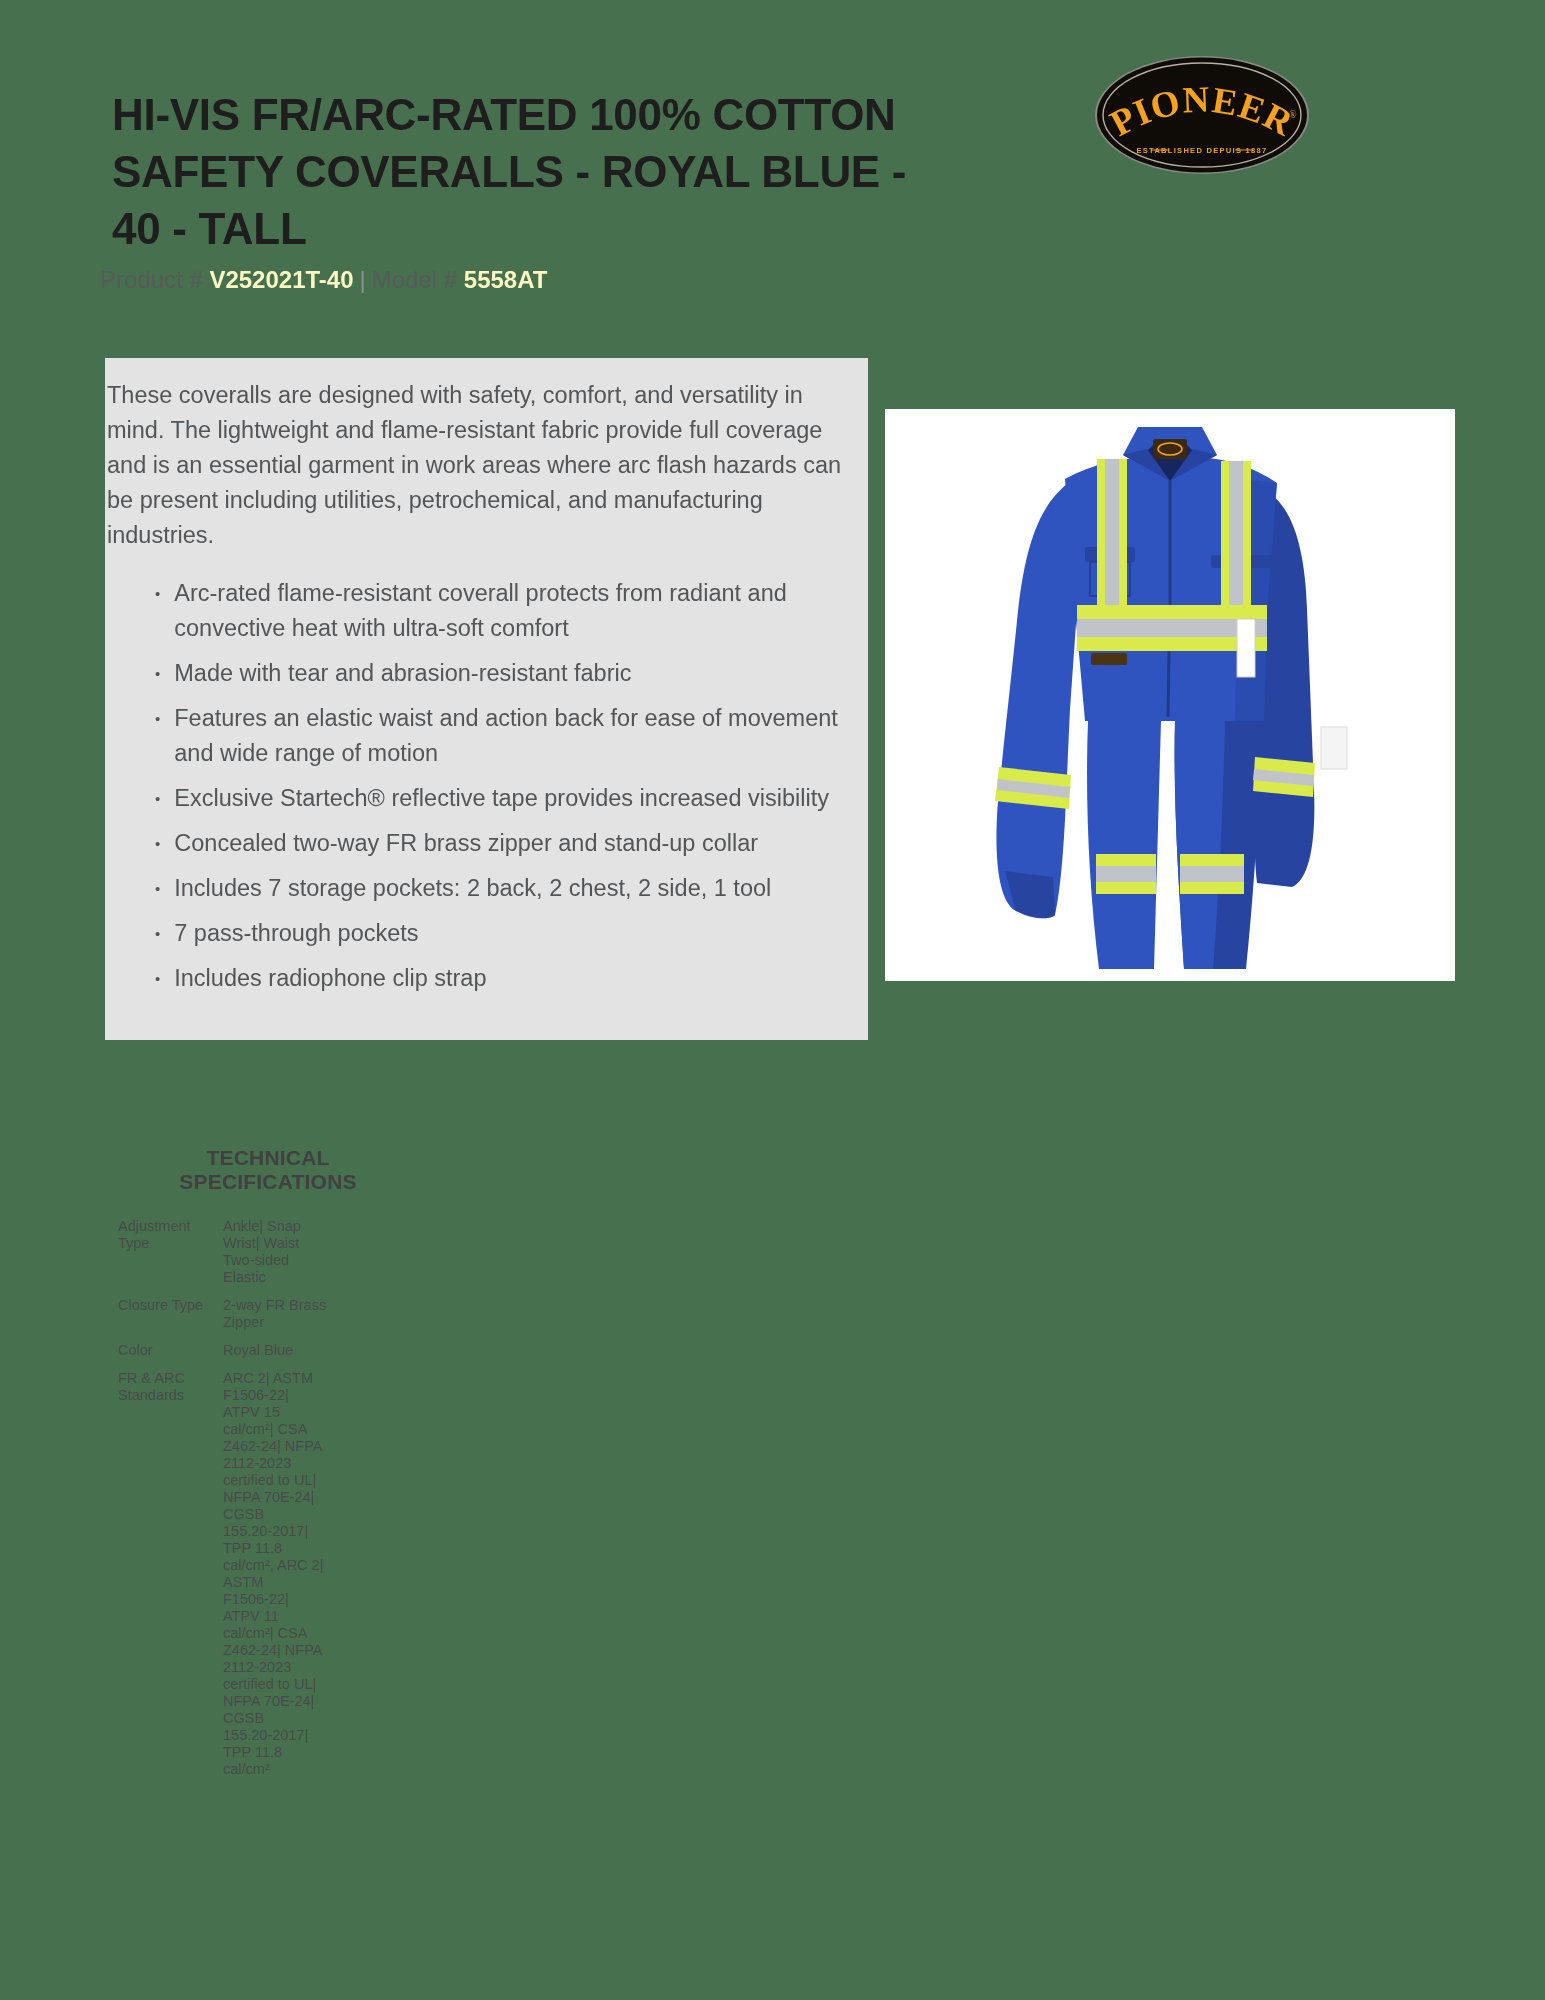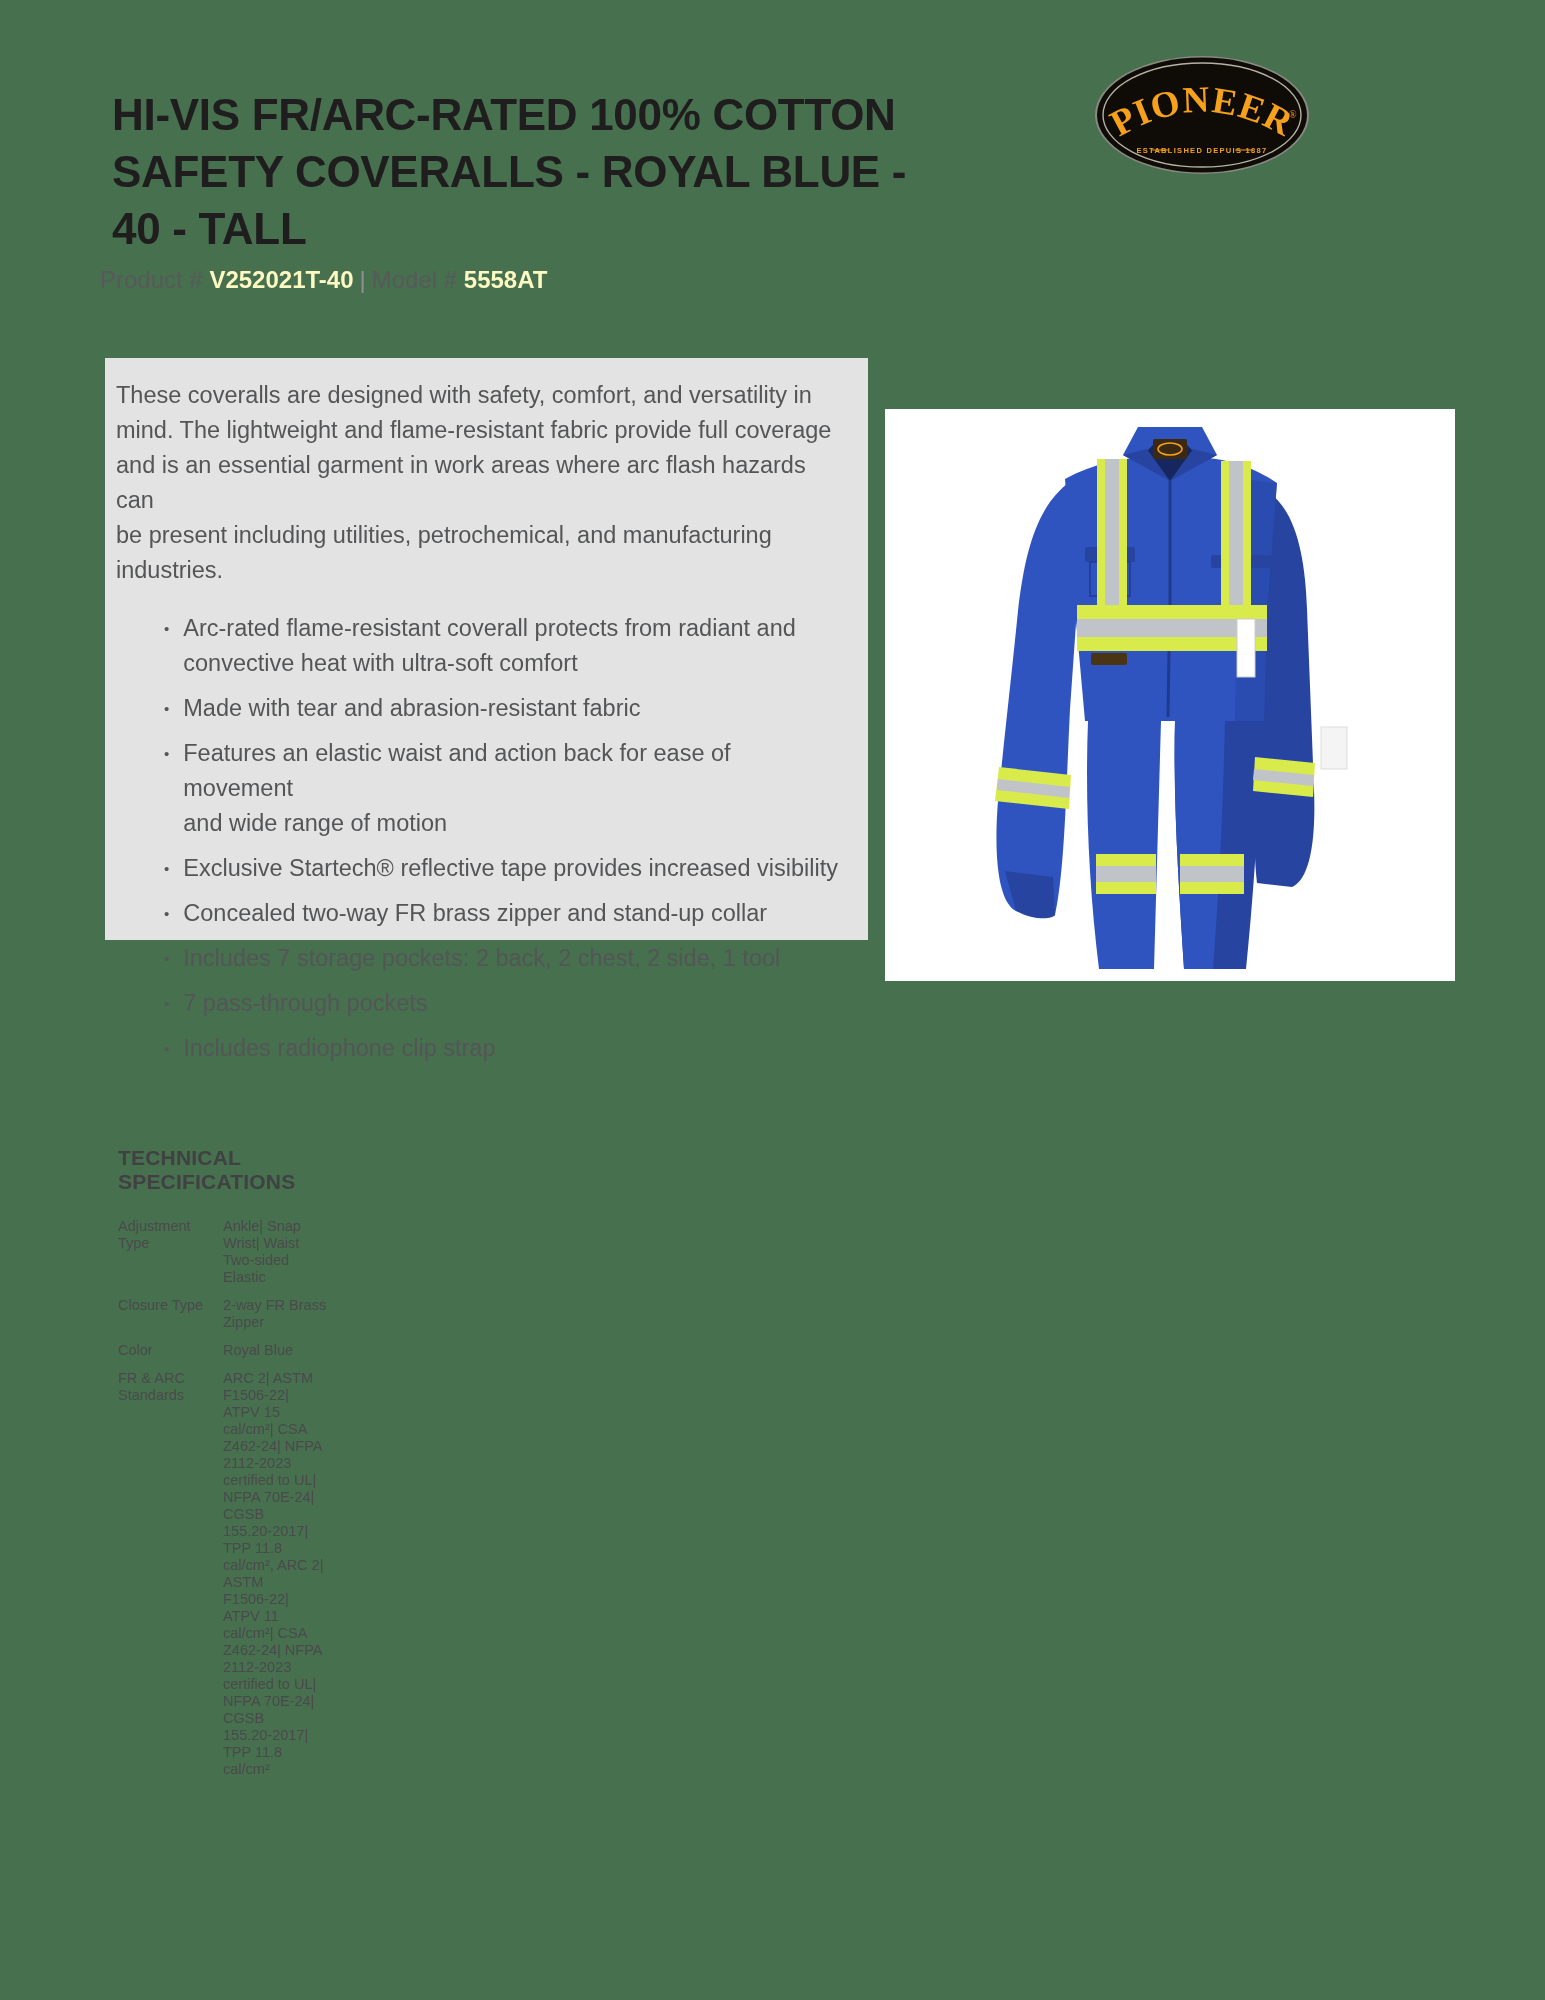--- a/index.html
+++ b/index.html
@@ -23,23 +23,23 @@
     font-size:24px; color:#58595b;
   }
   .product-line b { color:#fef9c3; }
   .product-line .sep { color:#8f9092; padding:0 6px; }
 
   
   .logo { left:1093px; top:54px; width:218px; height:122px; }
 
   
   .desc-box {
-    left:105px; top:358px; width:763px; height:582px;
+    left:105px; top:358px; width:763px; height:682px;
     background:#e3e3e3;
-    padding:20px 22px 0 11px;
+    padding:20px 22px 0 2px;
     color:#545557;
   }
   .desc-text {
     font-size:23.5px; line-height:35px; white-space:pre-line;
   }
   .feature-list { list-style:none; margin:23px 0 0 48px; }
   .feature-list li {
     display:flex; gap:14px; margin-bottom:10px;
     font-size:23.5px; line-height:35px;
   }
@@ -47,21 +47,21 @@
   .feature-list .bullet-text { white-space:pre-line; }
 
   
   .image-box { left:885px; top:409px; width:570px; height:572px; background:#ffffff; }
   .image-box svg { display:block; }
 
   
   .specs { left:118px; top:1146px; width:300px; color:#4a4a4c; }
   .specs h2 {
     font-size:21px; font-weight:bold; color:#414042;
-    margin-bottom:24px; letter-spacing:0.2px;
+    margin-bottom:24px; letter-spacing:0.2px;text-align:center;
   }
   .spec-row { display:flex; margin-bottom:11px; }
   .spec-label {
     width:105px; flex:none;
     font-size:14.5px; line-height:17px;
   }
   .spec-value {
     width:120px;
     font-size:14.5px; line-height:17px; white-space:pre-line;
   }

